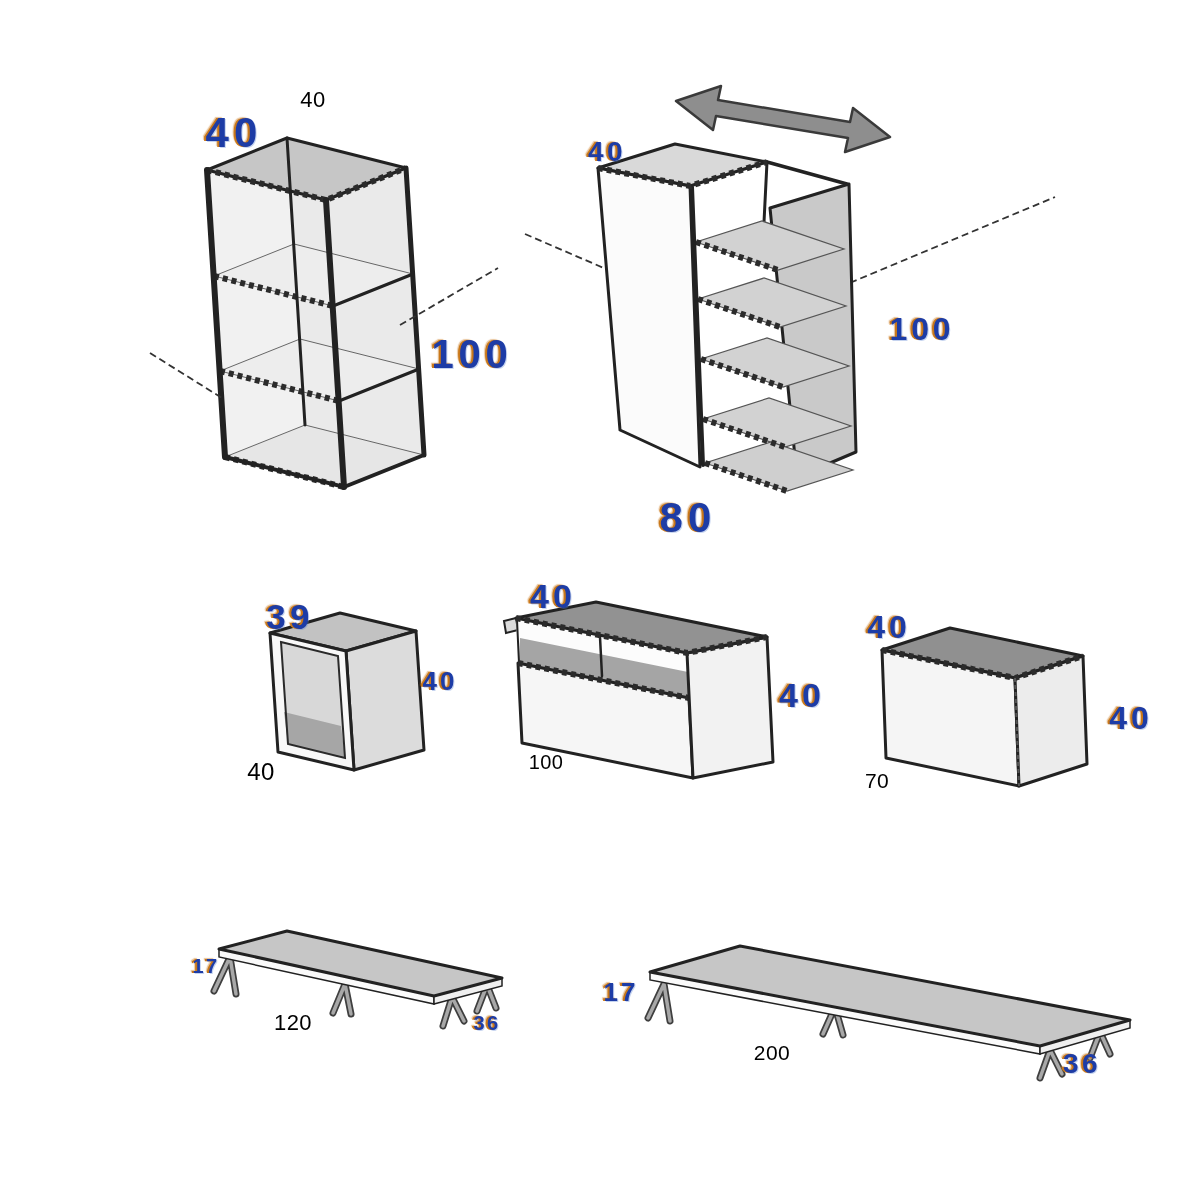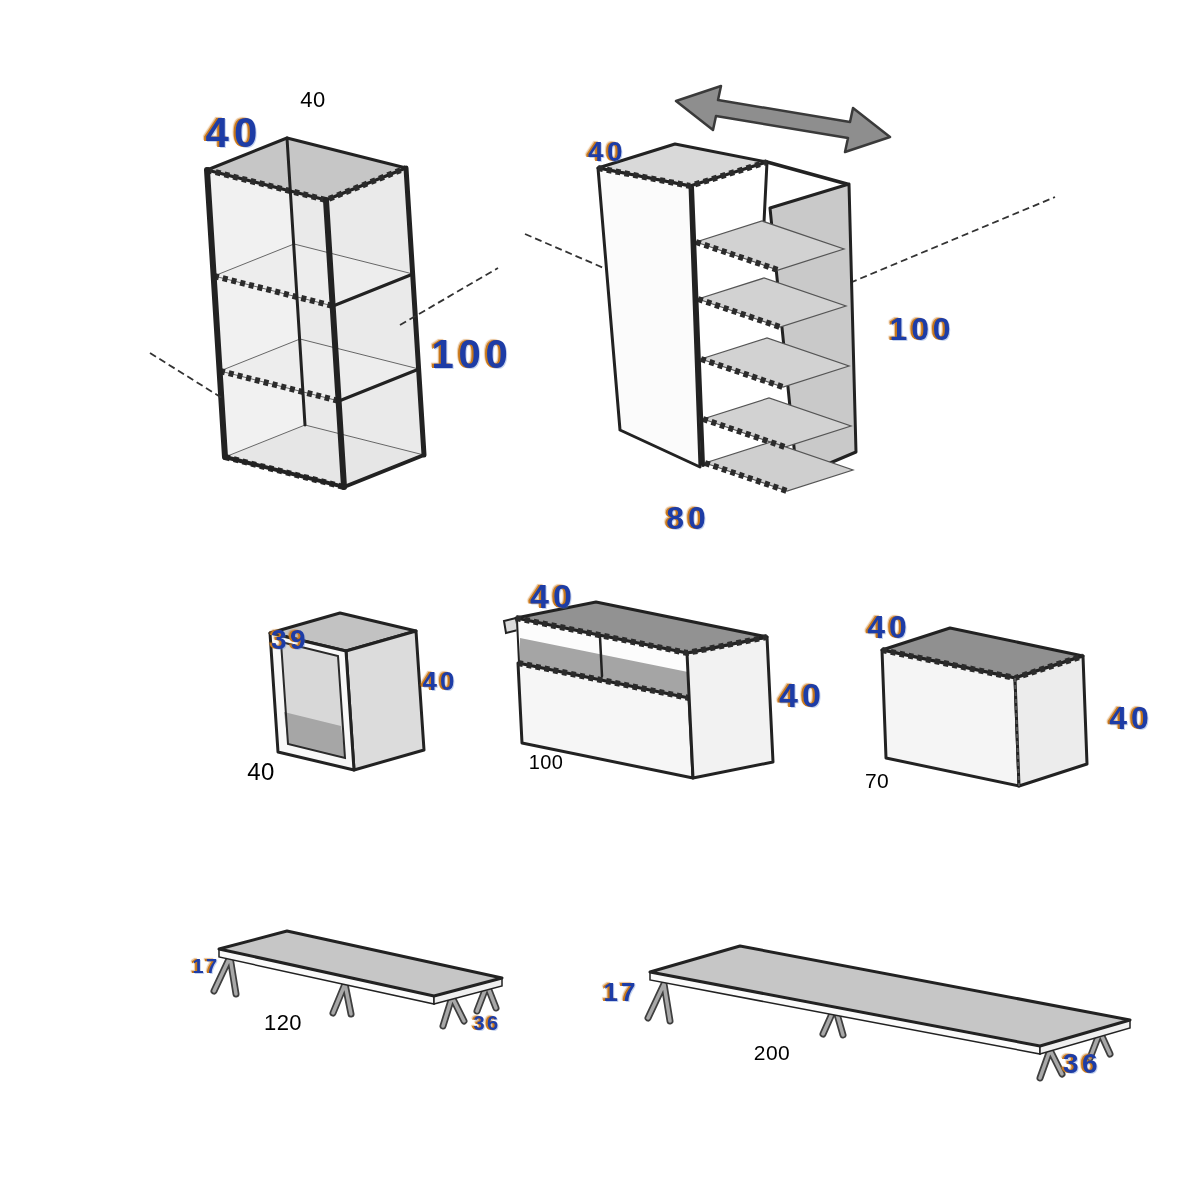--- a/index.html
+++ b/index.html
@@ -135,35 +135,35 @@
     <polygon class="face" stroke-width="2.5" points="650,972 740,946 1130,1020 1040,1046" fill="#c6c6c6"></polygon>
   </g>
 </svg>
 
 <div class="dim plain" style="left:313px;top:100px;font-size:22px">40</div>
 <div class="dim fancy" style="left:234px;top:133px;font-size:42px">40</div>
 <div class="dim fancy" style="left:472px;top:354px;font-size:40px">100</div>
 
 <div class="dim fancy" style="left:607px;top:152px;font-size:28px">40</div>
 <div class="dim fancy" style="left:922px;top:329px;font-size:32px">100</div>
-<div class="dim fancy" style="left:688px;top:518px;font-size:32px">80</div>
+<div class="dim fancy" style="left:688px;top:518px;font-size:42px">80</div>
 
-<div class="dim fancy" style="left:290px;top:640px;font-size:28px">39</div>
+<div class="dim fancy" style="left:290px;top:616px;font-size:35px">39</div>
 <div class="dim fancy" style="left:440px;top:681px;font-size:26px">40</div>
 <div class="dim plain" style="left:261px;top:772px;font-size:24px">40</div>
 
 <div class="dim fancy" style="left:553px;top:596px;font-size:34px">40</div>
 <div class="dim fancy" style="left:802px;top:695px;font-size:34px">40</div>
 <div class="dim plain" style="left:546px;top:762px;font-size:20px">100</div>
 
 <div class="dim fancy" style="left:889px;top:627px;font-size:32px">40</div>
 <div class="dim fancy" style="left:1131px;top:718px;font-size:32px">40</div>
 <div class="dim plain" style="left:877px;top:780px;font-size:21px">70</div>
 
 <div class="dim fancy" style="left:206px;top:966px;font-size:20px">17</div>
-<div class="dim plain" style="left:283px;top:1023px;font-size:22px">120</div>
+<div class="dim plain" style="left:293px;top:1023px;font-size:22px">120</div>
 <div class="dim fancy" style="left:487px;top:1023px;font-size:20px">36</div>
 
 <div class="dim fancy" style="left:621px;top:992px;font-size:26px">17</div>
 <div class="dim plain" style="left:772px;top:1052px;font-size:21px">200</div>
 <div class="dim fancy" style="left:1082px;top:1064px;font-size:28px">36</div>
 
 </div>
 
 </body></html>

